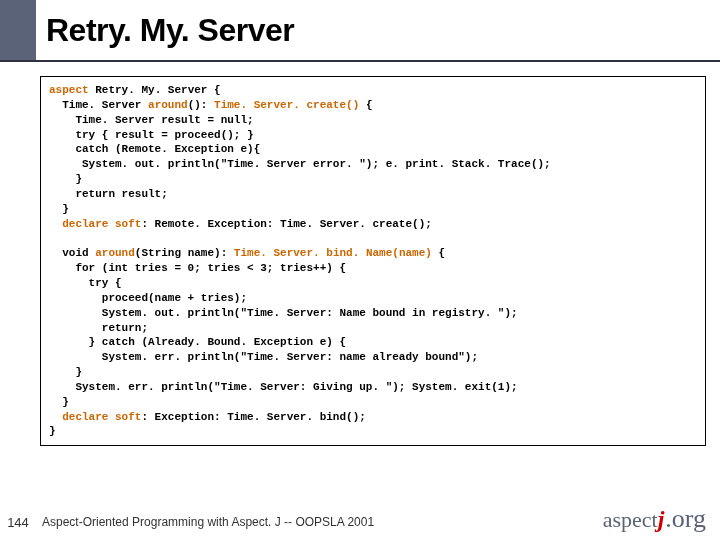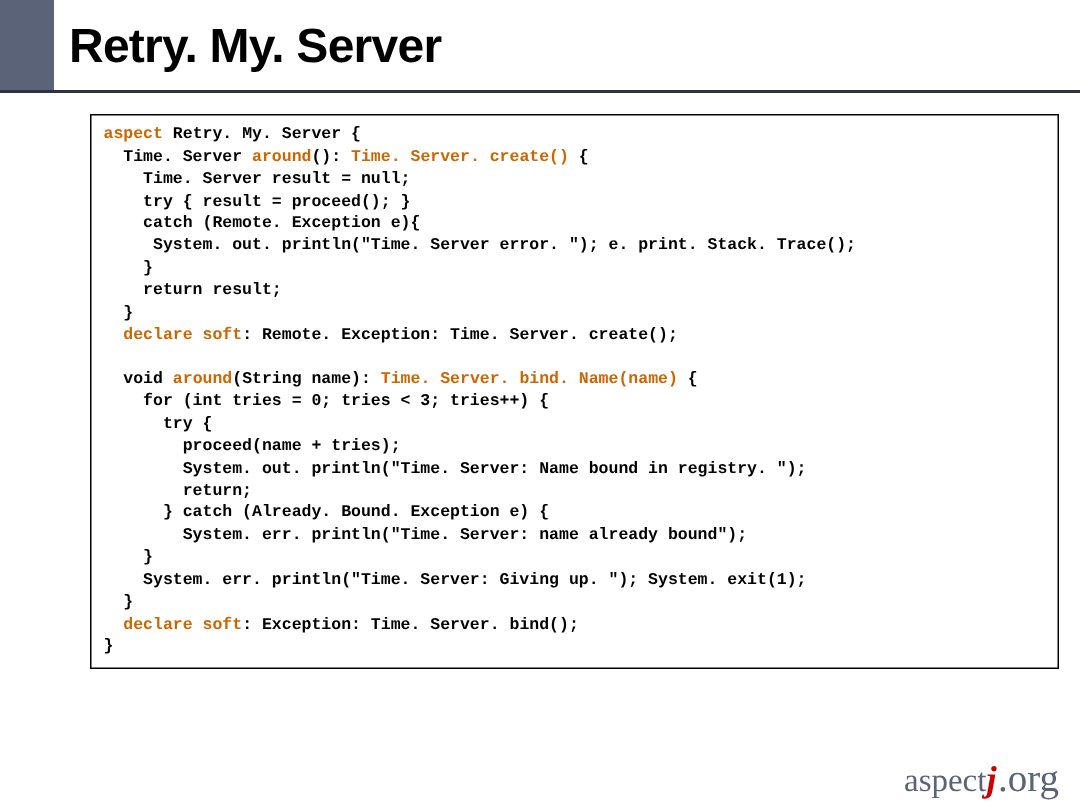--- a/index.html
+++ b/index.html
@@ -1,21 +1,21 @@
 <!DOCTYPE html>
 <html><head>
 <meta charset="utf-8">
 <style>
   * { margin: 0; padding: 0; box-sizing: border-box; }
   html, body { width: 720px; height: 540px; overflow: hidden; font-family: Arial, Helvetica, sans-serif; background: #fff; }
   .slide { position: relative; width: 720px; height: 540px; background: #fff; }
   .title-bar { height: 62px; background: #5a6378; display: flex; align-items: center; border-bottom: 2px solid #2d3142; }
   .title-bar .pad { width: 36px; height: 100%; }
   .title { flex: 1; background: #fff; height: 100%; display: flex; align-items: center; padding-left: 10px; font-size: 32px; font-weight: bold; color: #000; letter-spacing: -0.5px; }
-  .code-box { margin: 14px 14px 0 60px; border: 1px solid #000; padding: 6px 8px; font-family: "Courier New", monospace; font-size: 11px; font-weight: bold; line-height: 1.35; white-space: pre; color: #000; }
+  .code-box { margin: 14px 14px 0 40px; border: 1px solid #000; padding: 6px 8px; font-family: "Courier New", monospace; font-size: 11px; font-weight: bold; line-height: 1.35; white-space: pre; color: #000; }
   .hl { color: #cc6600; }
   .footer { position: absolute; left: 0; right: 0; bottom: 0; height: 36px; display: flex; align-items: center; }
   .page-num { width: 36px; text-align: center; font-size: 13px; color: #333; }
   .footer-text { font-size: 12px; color: #333; padding-left: 6px; }
   .logo { position: absolute; right: 14px; bottom: 6px; display: flex; align-items: baseline; }
   .logo .aspect { font-family: "Times New Roman", serif; font-size: 22px; color: #5a6378; letter-spacing: 0px; }
   .logo .j { font-family: "Times New Roman", serif; font-style: italic; font-weight: bold; font-size: 24px; color: #cc0000; margin: 0 1px 0 0; }
   .logo .org { font-family: "Times New Roman", serif; font-size: 26px; color: #5a6378; }
 </style>
 </head>
@@ -45,19 +45,23 @@
 <span>        System. out. println("Time. Server: Name bound in registry. ");</span>
 <span>        return;</span>
 <span>      } catch (Already. Bound. Exception e) {</span>
 <span>        System. err. println("Time. Server: name already bound");</span>
 <span>    }</span>
 <span>    System. err. println("Time. Server: Giving up. "); System. exit(1);</span>
 <span>  }</span>
 <span class="hl">  declare </span><span class="hl">soft</span><span>: Exception: Time. Server. bind();</span>
 <span>}</span></div>
 
+  <div class="footer">
+    <div class="page-num">144</div>
+    <div class="footer-text">Aspect-Oriented Programming with Aspect. J -- OOPSLA 2001</div>
+  </div>
 
   <div class="logo">
     <span class="aspect">aspect</span>
       <span class="j">j</span>
       <span class="org">.org</span>
   </div>
 </div>
 
 </body></html>

